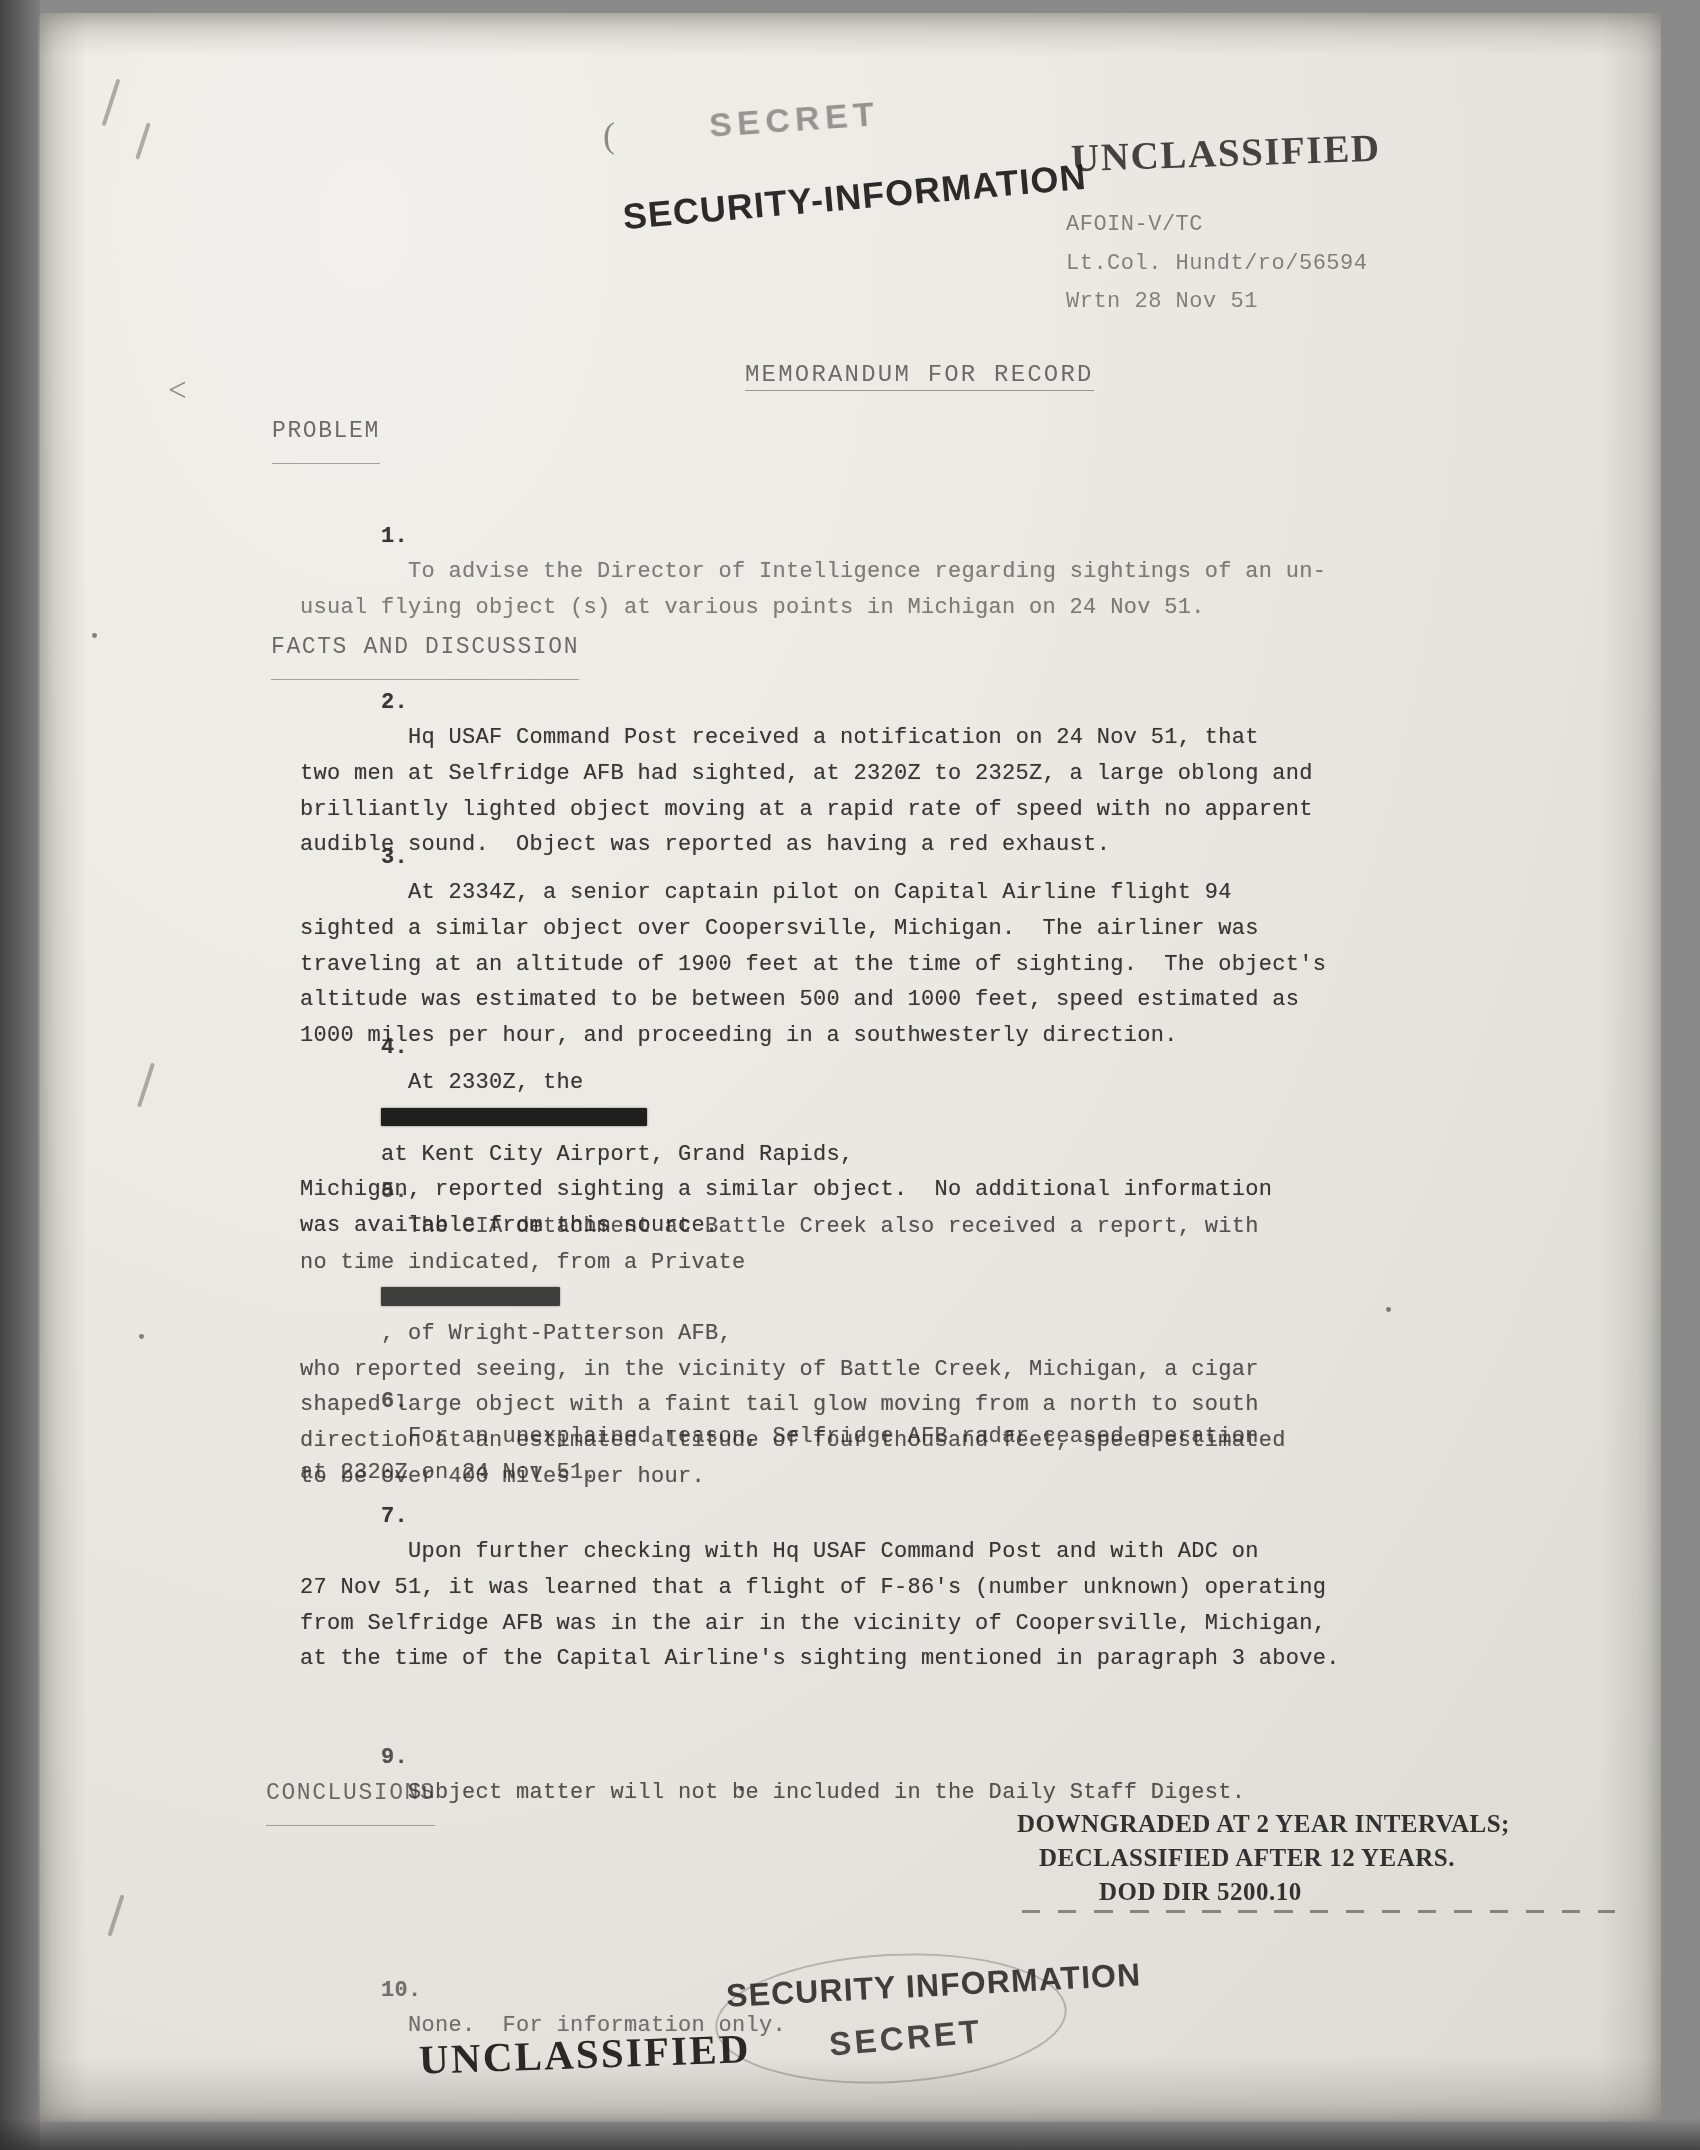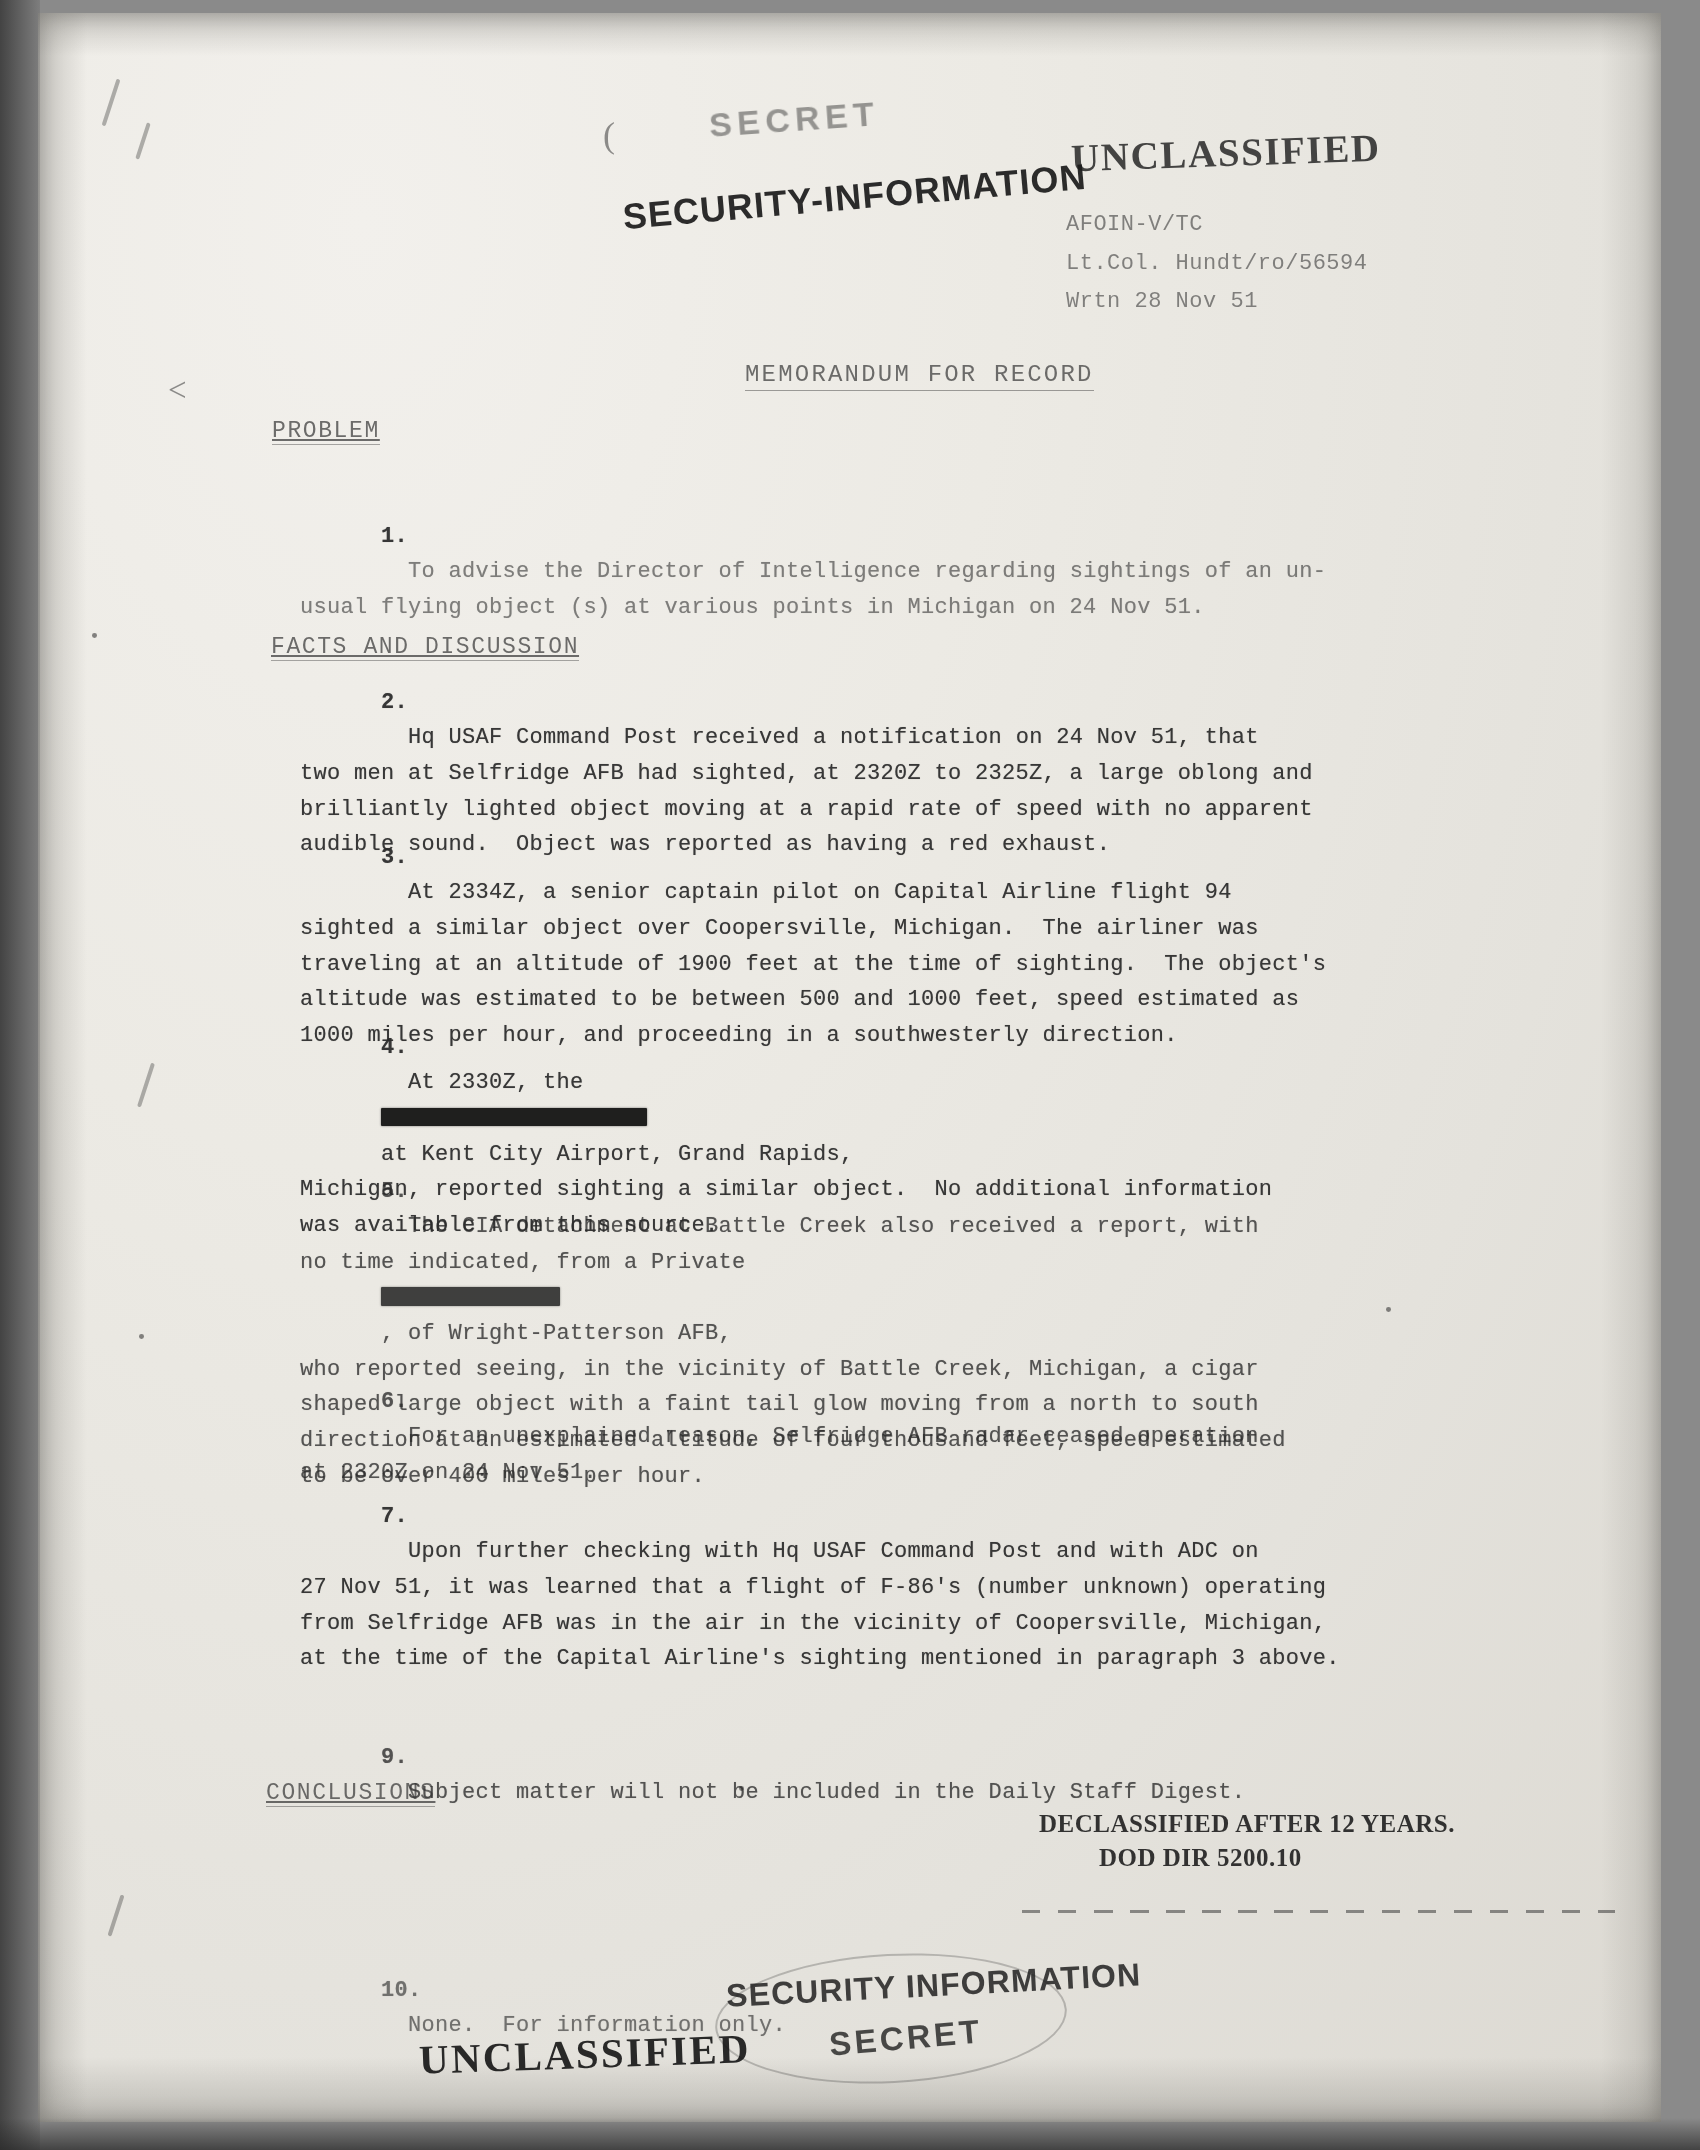--- a/index.html
+++ b/index.html
@@ -102,22 +102,21 @@
   .sect-label {
     position: absolute;
     font-family: "Liberation Mono", monospace;
     font-size: 23px;
     letter-spacing: 1.6px;
     color: #343434;
     opacity: 0.7;
   }
   .sect-label span {
     border-bottom: 1.1px solid rgba(60,60,60,0.6);
-    padding-bottom: 0;
-    text-decoration: underline;
+    padding-bottom: 19px;
   }
 
   .para {
     width: 1185px;
     font-size: 22px;
   }
   .para .num { font-weight: bold; }
 
   
   .redact {
@@ -358,20 +357,21 @@
     <div class="sect-label faded" style="left:228px; top:1767px;">
       <span>CONCLUSIONS</span>
     </div>
 
     <div class="typed para faded" style="left:234px; top:1924px; width:707px;">
       <span class="num">10.</span>
       <span>  </span><span>None.  For information only.</span>
     </div>
 
     <div class="downgrade">
+      <div class="l1">DOWNGRADED AT 2 YEAR INTERVALS;</div>
       <div class="l2">DECLASSIFIED AFTER 12 YEARS.</div>
       <div class="l3">DOD DIR 5200.10</div>
     </div>
     <div class="dashline"></div>
 
     <div class="stamp-oval"></div>
     <div class="stamp stamp-secinfo-bottom">SECURITY INFORMATION</div>
     <div class="stamp stamp-secret-bottom">SECRET</div>
     <div class="stamp stamp-unclass-bottom">UNCLASSIFIED</div>
 

